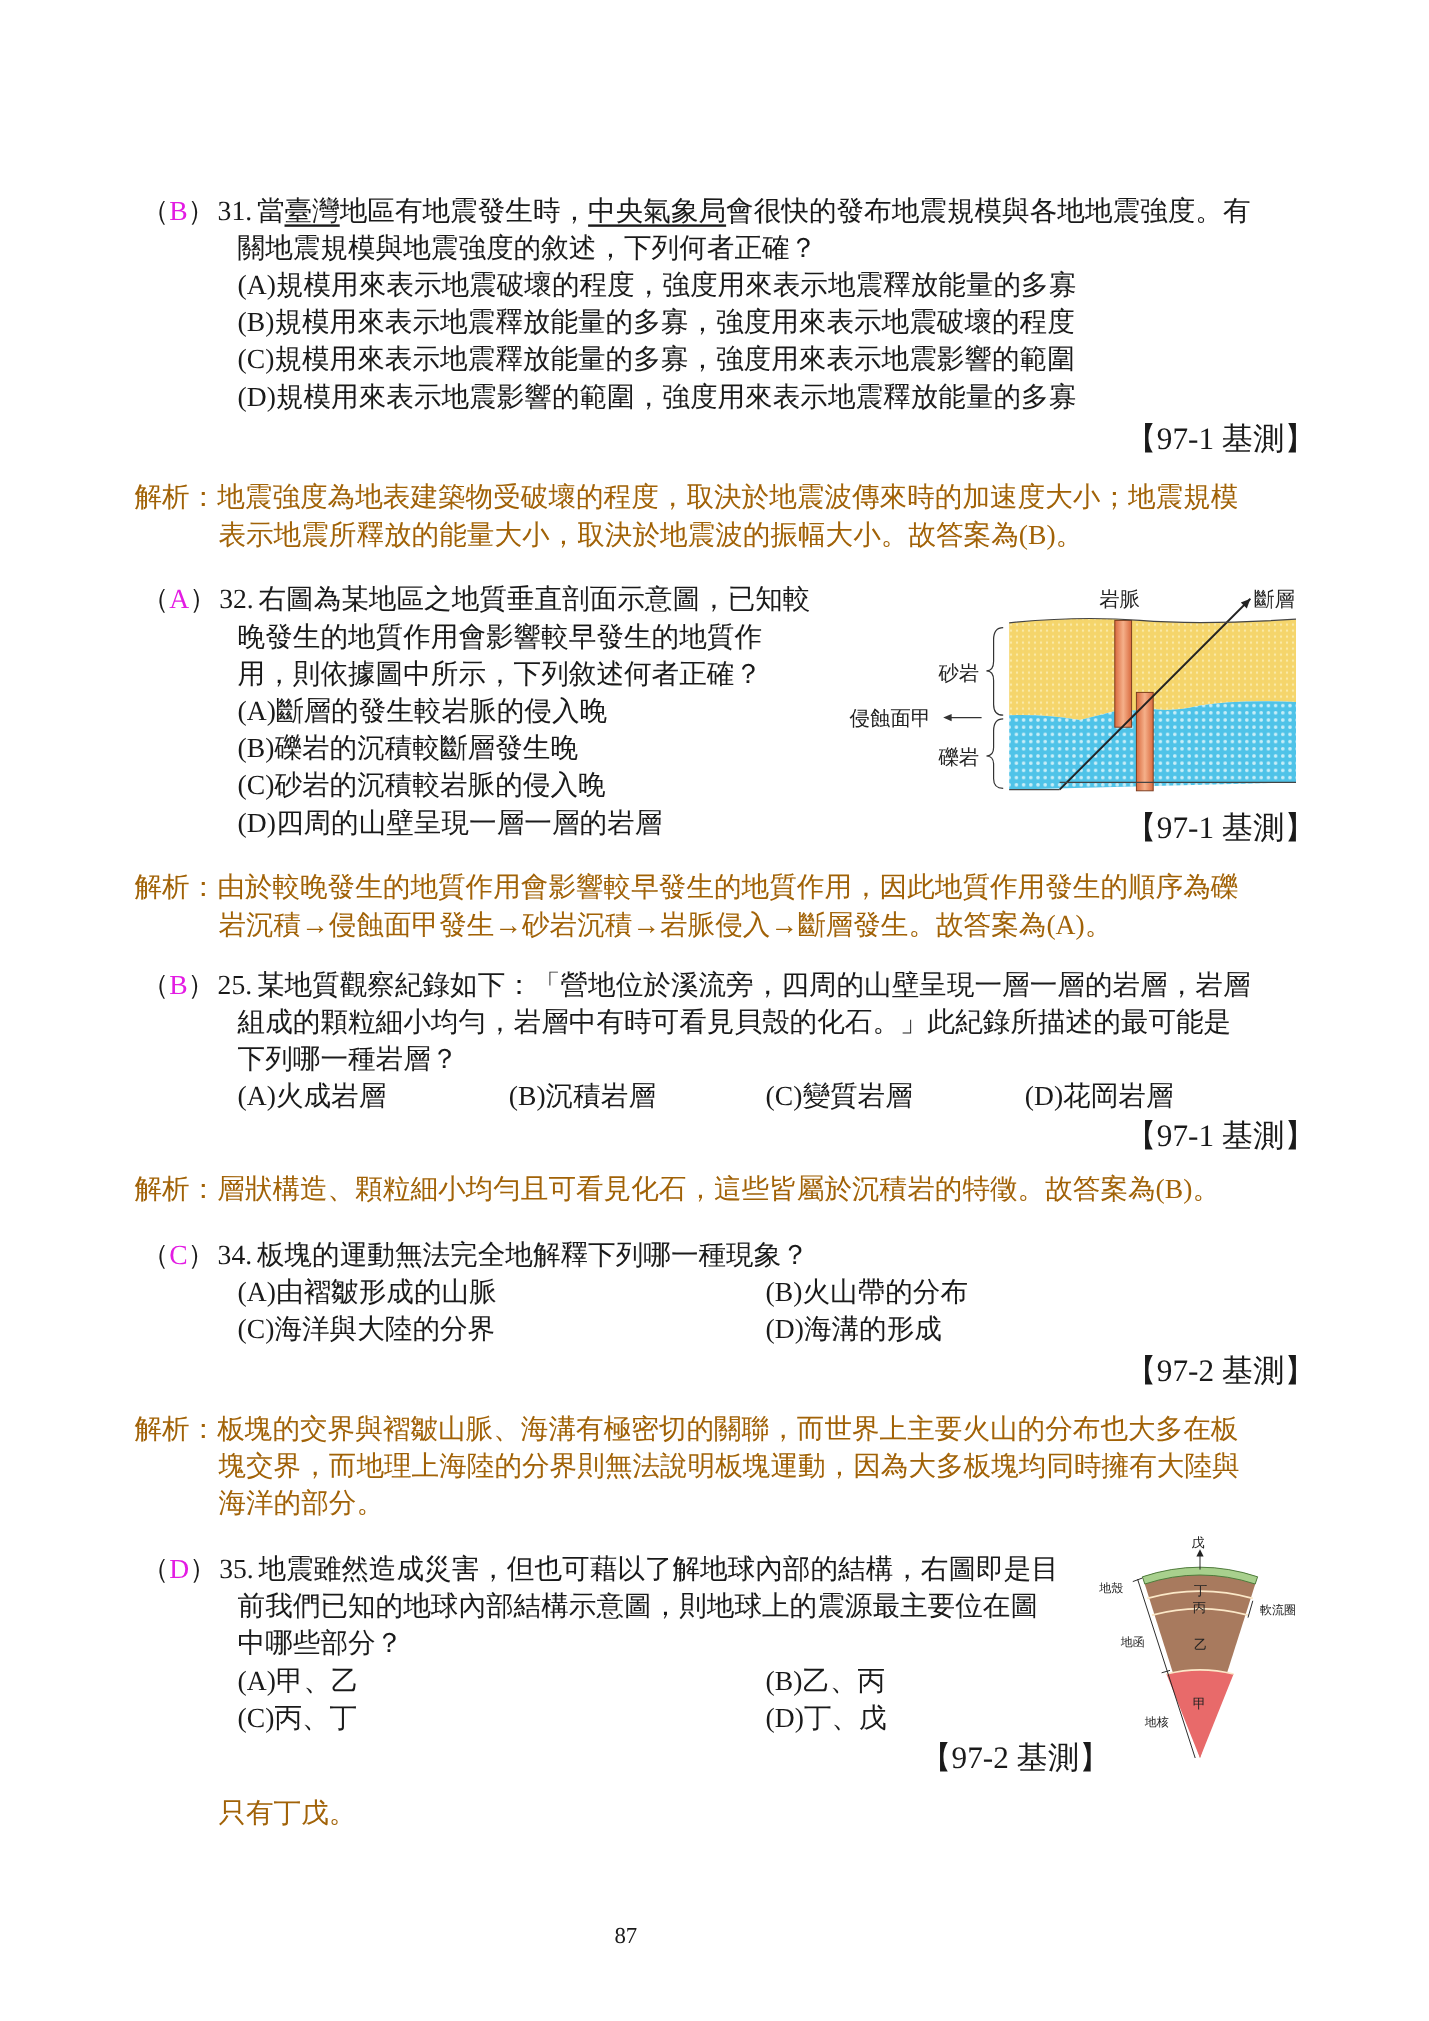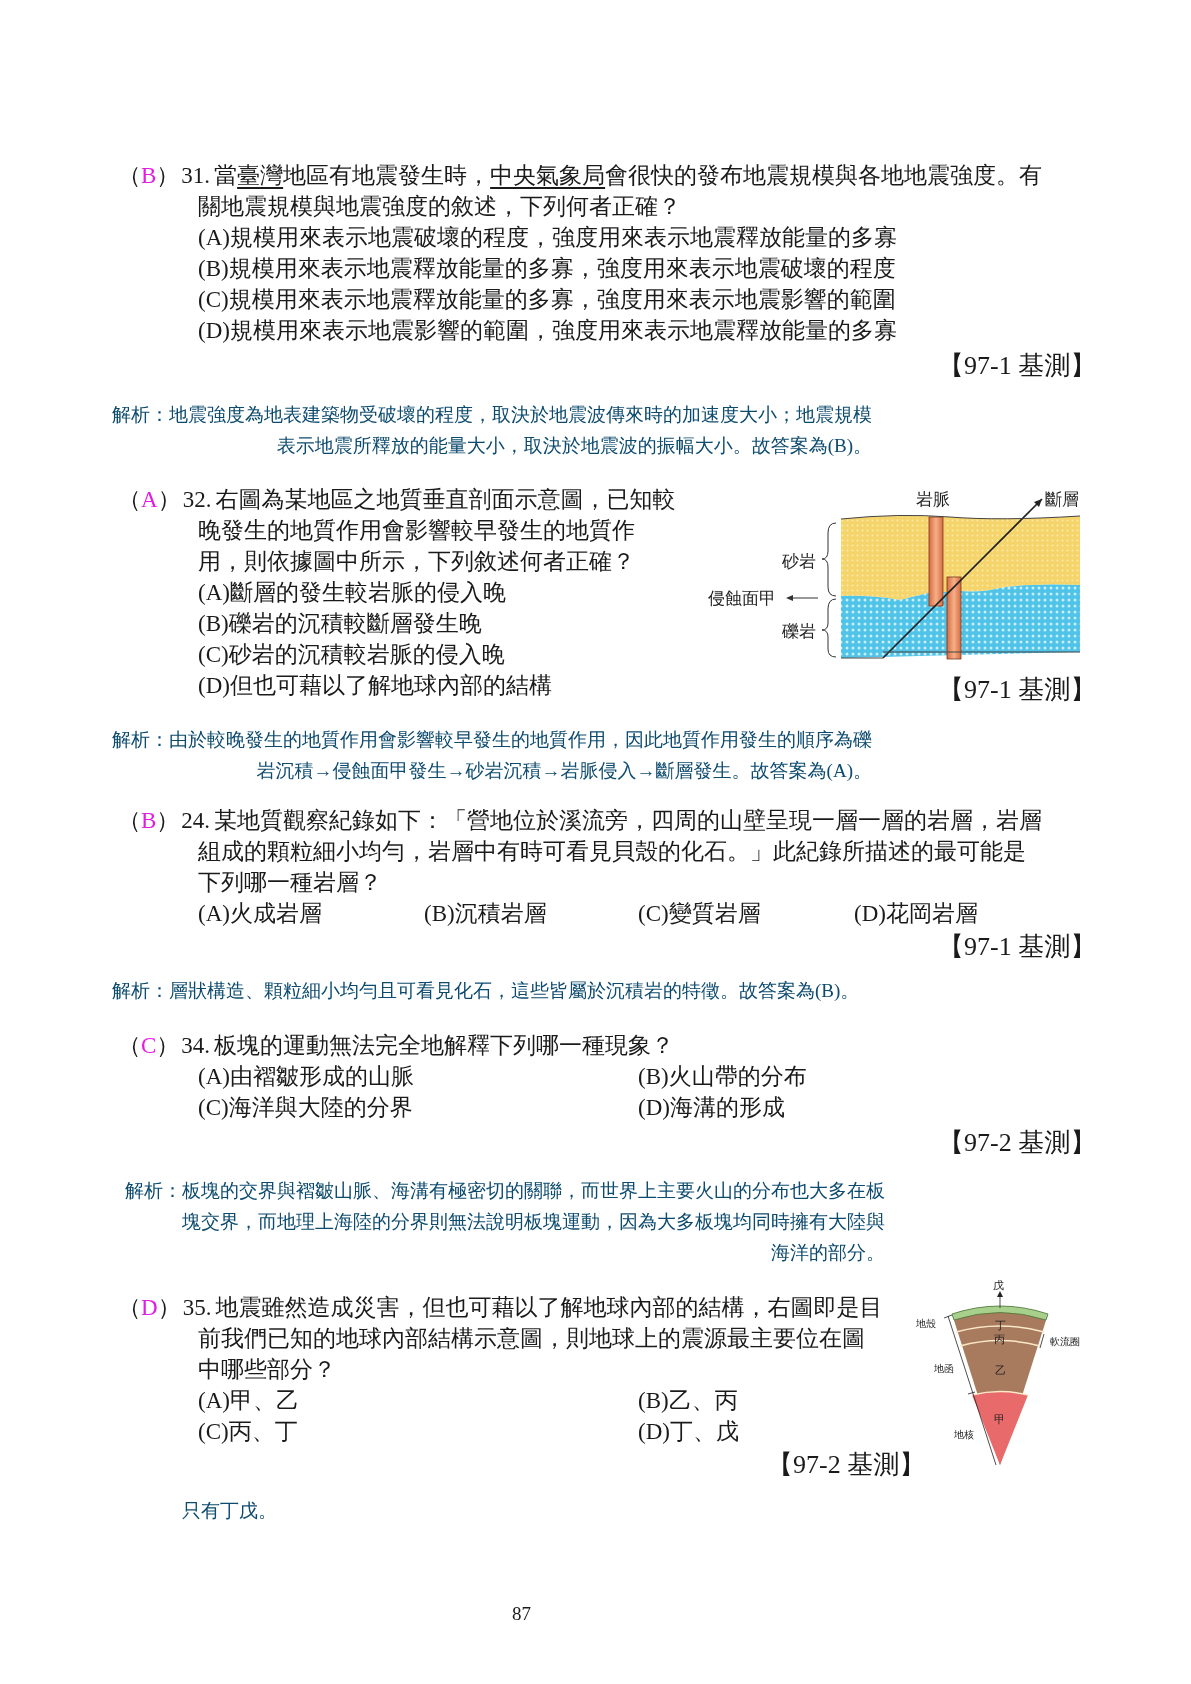--- a/index.html
+++ b/index.html
@@ -4,21 +4,21 @@
 <style>
   html,body{margin:0;padding:0;background:#fff;}
   body{width:1191px;height:1684px;position:relative;overflow:hidden;
        font-family:"Liberation Serif","DejaVu Serif",serif;color:#1a1a1a;}
   .blk{position:absolute;font-size:23px;line-height:31px;}
   .ans{color:#e31be3;}
   .qnum{margin-left:2px;margin-right:4px;}
   .line{position:absolute;white-space:nowrap;}
   .u{text-decoration:underline;text-underline-offset:4px;}
   .src{position:absolute;white-space:nowrap;font-size:26px;}
-  .exp{position:absolute;color:#0c4a6e;font-size:19px;line-height:31px;white-space:nowrap;text-align:right;}
+  .exp{position:absolute;color:#a16207;font-size:23px;line-height:31px;white-space:nowrap;}
   .page-num{position:absolute;left:0;width:1043px;text-align:center;top:1603px;font-size:19px;}
   svg text{font-family:"DejaVu Sans","Liberation Sans",sans-serif;}
 </style>
 </head>
 <body>
 
 <div class="blk" style="left:118px;top:160px;width:980px;">
   <div class="line" style="left:0;top:0;">
     <span>（</span><span class="ans">B</span><span>）</span><span class="qnum">31.</span><span><span>當</span><span class="u">臺灣</span><span>地區有地震發生時，</span><span class="u">中央氣象局</span><span>會很快的發布地震規模與各地地震強度。有</span></span>
   </div>
@@ -36,21 +36,21 @@
 
 <div class="blk" style="left:118px;top:484px;width:600px;">
   <div class="line" style="left:0;top:0;">
     <span>（</span><span class="ans">A</span><span>）</span><span class="qnum">32.</span><span>右圖為某地區之地質垂直剖面示意圖，已知較</span>
   </div>
   <div class="line" style="left:80px;top:31px;">晚發生的地質作用會影響較早發生的地質作</div>
   <div class="line" style="left:80px;top:62px;">用，則依據圖中所示，下列敘述何者正確？</div>
   <div class="line" style="left:80px;top:93px;">(A)斷層的發生較岩脈的侵入晚</div>
   <div class="line" style="left:80px;top:124px;">(B)礫岩的沉積較斷層發生晚</div>
   <div class="line" style="left:80px;top:155px;">(C)砂岩的沉積較岩脈的侵入晚</div>
-  <div class="line" style="left:80px;top:186px;">(D)但也可藉以了解地球內部的結構</div>
+  <div class="line" style="left:80px;top:186px;">(D)四周的山壁呈現一層一層的岩層</div>
 </div>
 
 <div style="position:absolute;left:700px;top:483px;width:400px;height:180px;">
   <svg width="400" height="180" viewBox="0 0 400 180">
     <defs>
       <pattern id="sandDots" width="5" height="5" patternUnits="userSpaceOnUse">
         <rect width="5" height="5" fill="#f5d56b"></rect>
         <circle cx="2.5" cy="2.5" r="1" fill="#fbeaa8"></circle>
       </pattern>
       <pattern id="congDots" width="6" height="6" patternUnits="userSpaceOnUse">
@@ -94,21 +94,21 @@
   </svg>
 </div>
 <div class="src" style="left:938px;top:672px;">【97-1 基測】</div>
 <div class="exp" style="left:112px;top:724px;">
   <div><span>解析：</span><span>由於較晚發生的地質作用會影響較早發生的地質作用，因此地質作用發生的順序為礫</span></div>
   <div style="padding-left:70px;">岩沉積→侵蝕面甲發生→砂岩沉積→岩脈侵入→斷層發生。故答案為(A)。</div>
 </div>
 
 <div class="blk" style="left:118px;top:805px;width:980px;">
   <div class="line" style="left:0;top:0;">
-    <span>（</span><span class="ans">B</span><span>）</span><span class="qnum">24.</span><span>某地質觀察紀錄如下：「營地位於溪流旁，四周的山壁呈現一層一層的岩層，岩層</span>
+    <span>（</span><span class="ans">B</span><span>）</span><span class="qnum">25.</span><span>某地質觀察紀錄如下：「營地位於溪流旁，四周的山壁呈現一層一層的岩層，岩層</span>
   </div>
   <div class="line" style="left:80px;top:31px;">組成的顆粒細小均勻，岩層中有時可看見貝殼的化石。」此紀錄所描述的最可能是</div>
   <div class="line" style="left:80px;top:62px;">下列哪一種岩層？</div>
   <div class="line" style="left:80px;top:93px;">(A)火成岩層</div>
   <div class="line" style="left:306px;top:93px;">(B)沉積岩層</div>
   <div class="line" style="left:520px;top:93px;">(C)變質岩層</div>
   <div class="line" style="left:736px;top:93px;">(D)花岡岩層</div>
 </div>
 <div class="src" style="left:938px;top:929px;">【97-1 基測】</div>
 <div class="exp" style="left:112px;top:975px;">

